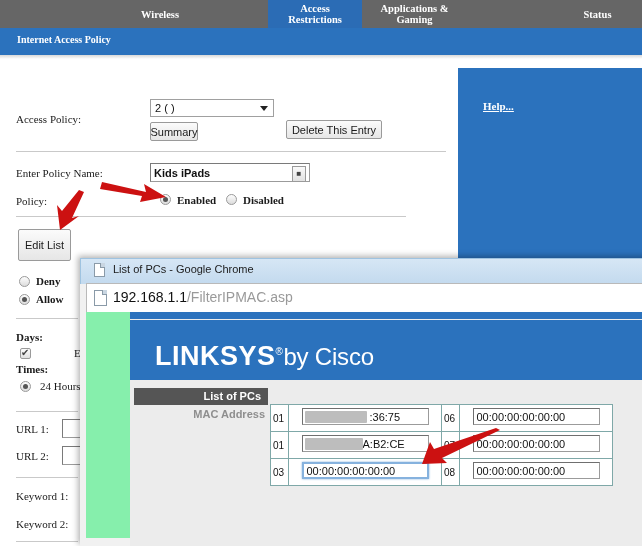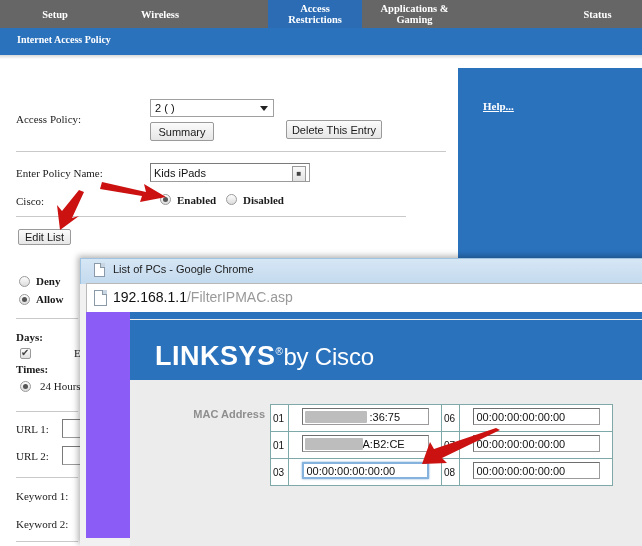--- a/index.html
+++ b/index.html
@@ -171,21 +171,21 @@
     box-sizing: border-box;
   }
   .chrome-url-text {
     position: absolute; left: 33px; top: 31px;
     font-family: "Liberation Sans", sans-serif;
     font-size: 14px; color: #9a9a9a; white-space: nowrap;
   }
   .chrome-url-text .host { color: #111111; }
   .chrome-viewport {
     position: absolute; left: 6px; top: 54px; width: 556px; height: 226px;
-    background: #8b5cf6;
+    background: #86efac;
   }
   .popup-page {
     position: absolute; left: 44px; top: 0px; width: 512px; height: 234px;
     background: #ececec;
   }
   .popup-blue-hdr {
     position: absolute; left: 0; top: 0; width: 512px; height: 7px;
     background: #2b72bd;
   }
   .popup-logo-band {
@@ -267,23 +267,20 @@
   .arrow-svg { position: absolute; pointer-events: none; }
 </style>
 </head>
 <body>
 
 <div id="root">
 
   <div class="router-page">
 
     <div class="navbar">
-      <div class="nav-tab" style="left:0px;   width:110px;">
-          <span>Setup</span>
-        </div>
       <div class="nav-tab" style="left:110px; width:100px;">
           <span>Wireless</span>
         </div>
       <div class="nav-tab active" style="left:268px; width:94px;">
           <span class="ml" style="white-space:pre-line;">Access
 Restrictions</span>
         </div>
       <div class="nav-tab" style="left:362px; width:105px;">
           <span style="white-space:pre-line;">Applications &amp;
 Gaming</span>
@@ -299,39 +296,39 @@
 
     <div class="help-panel"></div>
     <div class="help-link">Help...</div>
 
     <div class="f-label" style="left:16px; top:113px;">Access Policy:</div>
     <div class="sel" style="left:150px; top:99px; width:124px; height:18px;">
       <span>2 ( )</span>
       <span class="caret"></span>
     </div>
     <div class="btn" style="left:286px; top:99px; width:96px; height:19px;margin-top:21px;">Delete This Entry</div>
-    <div class="btn" style="left:150px; top:122px; width:64px; height:19px;">Summary</div>
+    <div class="btn" style="left:150px; top:122px; width:48px; height:19px;">Summary</div>
 
     <div class="hr" style="left:16px; top:151px; width:430px;"></div>
 
     <div class="f-label" style="left:16px; top:167px;">Enter Policy Name:</div>
-    <div class="txt" style="left:150px; top:163px; width:160px; height:19px;">
+    <div class="txt" style="left:150px; top:163px; width:160px; height:19px;font-weight:bold;">
       <span>Kids iPads</span>
       <span class="spin">■</span>
     </div>
 
-    <div class="f-label" style="left:16px; top:195px;">Cisco:</div>
+    <div class="f-label" style="left:16px; top:195px;">Policy:</div>
     <span class="radio on" style="left:160px; top:194px;"></span>
     <div class="f-label b" style="left:177px; top:194px;">Enabled</div>
     <span class="radio" style="left:226px; top:194px;"></span>
     <div class="f-label b" style="left:243px; top:194px;">Disabled</div>
 
     <div class="hr" style="left:16px; top:216px; width:390px;"></div>
 
-    <div class="btn" style="left:18px; top:229px; width:53px; height:16px;">Edit List</div>
+    <div class="btn" style="left:18px; top:229px; width:53px; height:32px;">Edit List</div>
 
     <span class="radio" style="left:19px; top:276px;"></span>
     <div class="f-label b" style="left:36px; top:275px;">Deny</div>
     <span class="radio on" style="left:19px; top:294px;"></span>
     <div class="f-label b" style="left:36px; top:293px;">Allow</div>
 
     <div class="hr" style="left:16px; top:318px; width:62px;"></div>
 
     <div class="f-label b" style="left:16px; top:331px;">Days:</div>
     <span class="ckbox on" style="left:20px; top:348px;"></span>
@@ -370,20 +367,23 @@
 
     <div class="chrome-viewport">
       <div class="popup-page">
 
         <div class="popup-blue-hdr"></div>
         <div class="popup-logo-band">
           <div class="logo-linksys"><span>LINKSYS</span><span class="logo-reg">®</span><span class="logo-bycisco">by Cisco</span></div>
         </div>
 
         <div class="popup-body">
+          <div class="pcs-hdr-bar">
+            <span class="pcs-hdr-text">List of PCs</span>
+          </div>
           <div class="mac-label">MAC Address</div>
 
           <table class="mac-table">
             <tbody>
               <tr>
                 <td class="mac-idx">01</td>
                 <td class="mac-cell">
                   <span class="mac-input"><span class="redact" style="width:62px;"></span><span style="padding-left:64px;">:36:75</span></span>
                 </td>
                 <td class="mac-idx">06</td>

